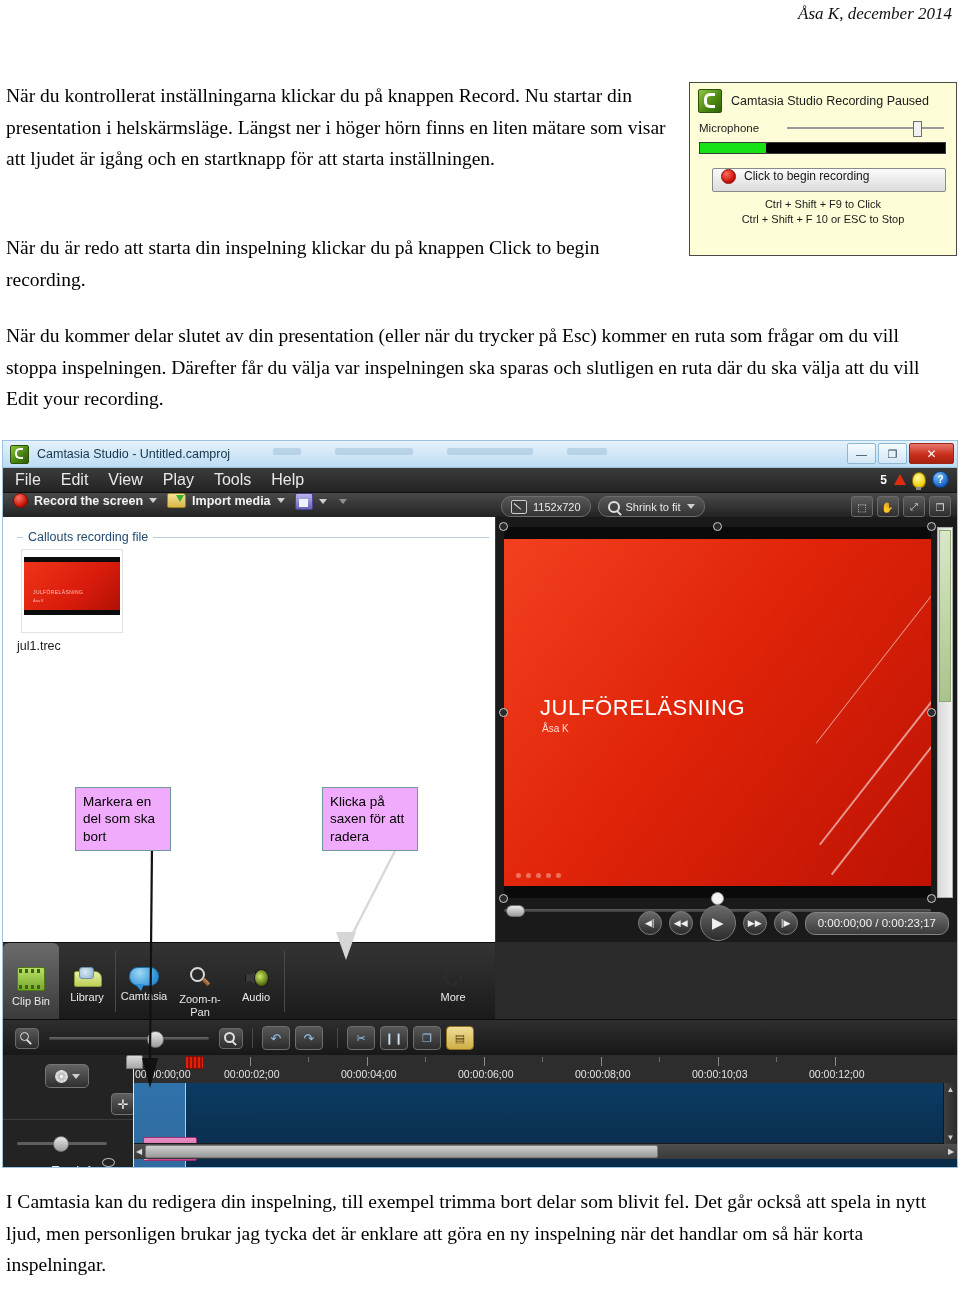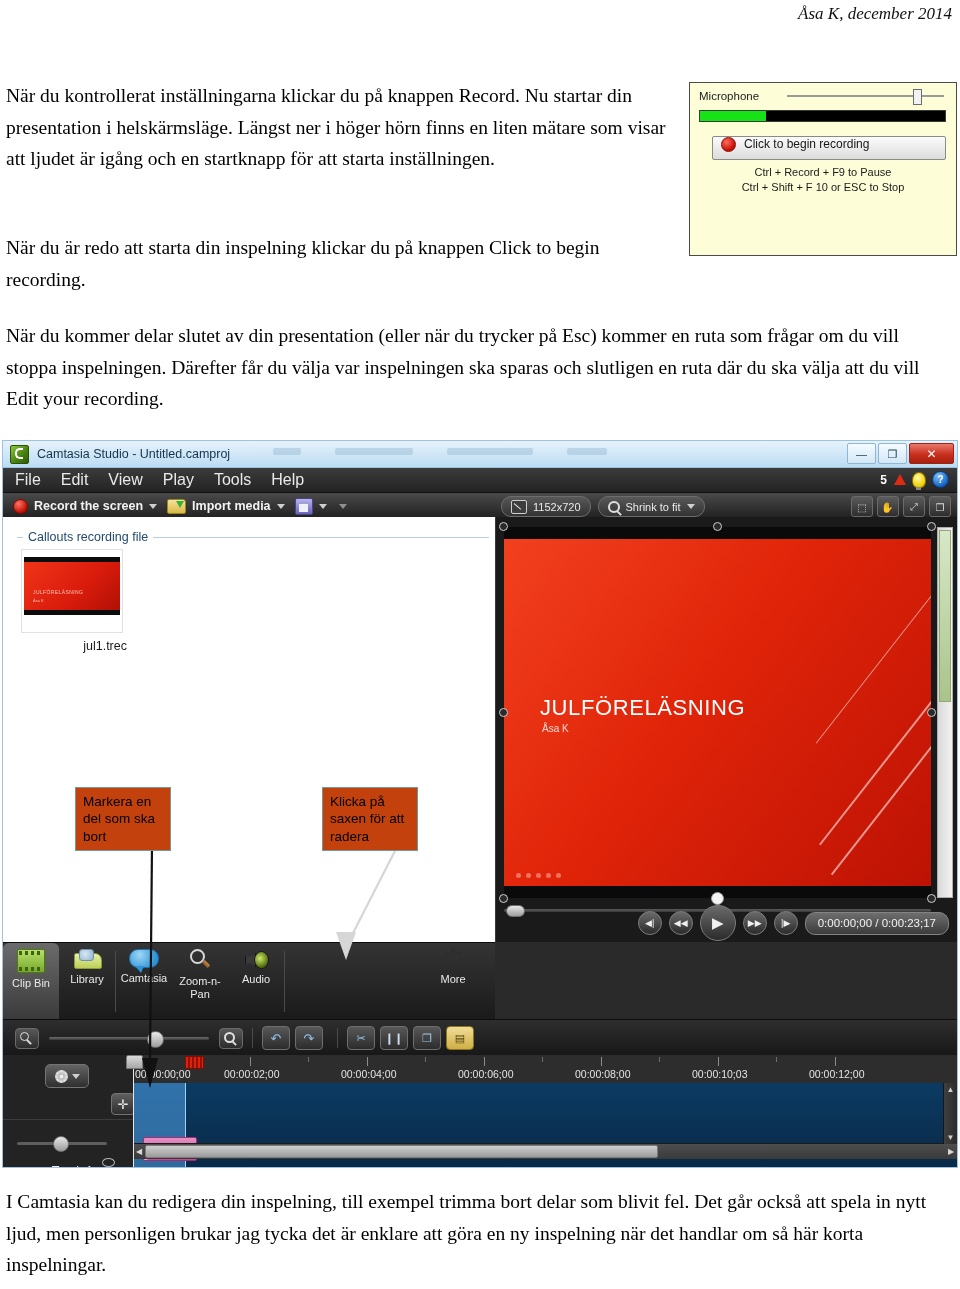--- a/index.html
+++ b/index.html
@@ -153,21 +153,21 @@
     border:1px solid #0a3a80;position:relative;
   }
   .ico-help i{
     position:absolute;left:50%;top:50%;transform:translate(-50%,-52%);
     font-style:normal;font-size:10px;color:#fff;font-weight:bold;
   }
 
   
   .cs-toolbar{
     height:26px;background:linear-gradient(#4a4a4a,#1f1f1f);
-    display:flex;align-items:center;position:relative;
+    display:flex;align-items:flex-start;position:relative;
     border-bottom:1px solid #111;
   }
   .tb-item{display:flex;align-items:center;margin-left:10px;}
   .tb-item .lbl{font-size:12.5px;color:#f2f2f2;font-weight:bold;margin-left:6px;}
   .caret{
     width:0;height:0;margin-left:6px;
     border-left:4px solid transparent;border-right:4px solid transparent;
     border-top:5px solid #cfcfcf;
   }
   .rec-dot-sm{
@@ -263,21 +263,21 @@
     background:rgba(255,255,255,.5);transform:rotate(37deg);
   }
   .clip-thumb .ttl{
     position:absolute;left:9px;top:27px;font-size:5px;color:#ffd9d2;
     letter-spacing:.4px;opacity:.85;
   }
   .clip-thumb .sub{
     position:absolute;left:9px;top:36px;font-size:4px;color:#ffd9d2;opacity:.8;
   }
   .clip-name{
-    position:absolute;left:14px;top:122px;width:110px;text-align:right;
+    position:absolute;left:14px;top:122px;width:110px;text-align:left;
     font-size:12.5px;color:#1b1b1b;
   }
 
   .cs-right{
     flex:1;background:#1a1a1a;position:relative;
   }
   .preview-canvas{
     position:absolute;left:8px;top:10px;right:26px;bottom:44px;
     background:#0a0a0a;
   }
@@ -348,21 +348,21 @@
   }
 
   
   .cs-tabs{
     position:absolute;left:0;top:501px;width:492px;height:77px;
     background:linear-gradient(#343434,#1a1a1a);
     display:flex;align-items:stretch;border-top:1px solid #0e0e0e;
   }
   .cs-tab{
     width:56px;display:flex;flex-direction:column;align-items:center;
-    justify-content:flex-start;padding-top:6px;position:relative;
+    justify-content:flex-start;padding-top:24px;position:relative;
   }
   .cs-tab.active{
     background:linear-gradient(#6b6b6b,#3a3a3a);
     border-radius:6px 6px 0 0;
   }
   .cs-tab .tlabel{
     font-size:11px;color:#e9e9e9;text-align:center;margin-top:4px;line-height:1.15;
   }
   .tab-sep{width:1px;background:#4a4a4a;margin:8px 0;}
   .ico-clipbin{
@@ -577,55 +577,59 @@
     background:linear-gradient(90deg,#3f3f3f,#2b2b2b);border-left:1px solid #171717;
   }
   .vscroll-tl .ar{
     position:absolute;left:0;right:0;font-size:8px;color:#cfcfcf;text-align:center;
   }
   .vscroll-tl .ar.u{top:2px;}
   .vscroll-tl .ar.d{bottom:2px;}
 
   
   .callout{
-    position:absolute;background:#c2410c;border:1px solid #6f9a9a;
+    position:absolute;background:#f0abfc;border:1px solid #6f9a9a;
     font-family:"Liberation Sans",sans-serif;font-size:13.5px;color:#000;
     line-height:1.28;padding:5px 7px;z-index:20;box-sizing:border-box;
   }
   .callout-1{left:75px;top:787px;width:96px;}
   .callout-2{left:322px;top:787px;width:96px;}
   .anno-svg{position:absolute;left:0;top:440px;width:960px;height:728px;z-index:19;pointer-events:none;}
 </style>
 </head>
 <body>
 
 <div class="doc-header">Åsa K, december 2014</div>
 
 <div class="para para-a">När du kontrollerat inställningarna klickar du på knappen Record. Nu startar din presentation i helskärmsläge. Längst ner i höger hörn finns en liten mätare som visar att ljudet är igång och en startknapp för att starta inställningen.</div>
 <div class="para para-b">När du är redo att starta din inspelning klickar du på knappen Click to begin recording.</div>
 <div class="para para-c">När du kommer delar slutet av din presentation (eller när du trycker på Esc) kommer en ruta som frågar om du vill stoppa inspelningen. Därefter får du välja var inspelningen ska sparas och slutligen en ruta där du ska välja att du vill Edit your recording.</div>
 <div class="para para-d">I Camtasia kan du redigera din inspelning, till exempel trimma bort delar som blivit fel. Det går också att spela in nytt ljud, men personligen brukar jag tycka det är enklare att göra en ny inspelning när det handlar om så här korta inspelningar.</div>
 
 <div class="rec-panel">
+  <div class="rec-title-row">
+    <div class="camt-logo"></div>
+    <div class="rec-title">Camtasia Studio Recording Paused</div>
+  </div>
   <div class="mic-row">
     <div class="mic-label">Microphone</div>
     <div class="mic-slider">
       <div class="track"></div>
       <div class="knob"></div>
     </div>
   </div>
   <div class="meter">
     <div class="fill"></div>
   </div>
   <div class="rec-btn">
     <div class="rec-dot"></div>
     <div class="rec-btn-label">Click to begin recording</div>
   </div>
   <div class="rec-hint">
-    <div>Ctrl + Record + F9  to Pause</div>
+    <div>Ctrl + Shift + F9  to Click</div>
     <div>Ctrl + Shift + F 10 or ESC to Stop</div>
   </div>
 </div>
 
 <div class="cs-window">
 
   <div class="cs-titlebar">
     <div class="tlogo"></div>
     <div class="cs-title-text">Camtasia Studio - Untitled.camproj</div>
     <div class="ghost-tabs">

